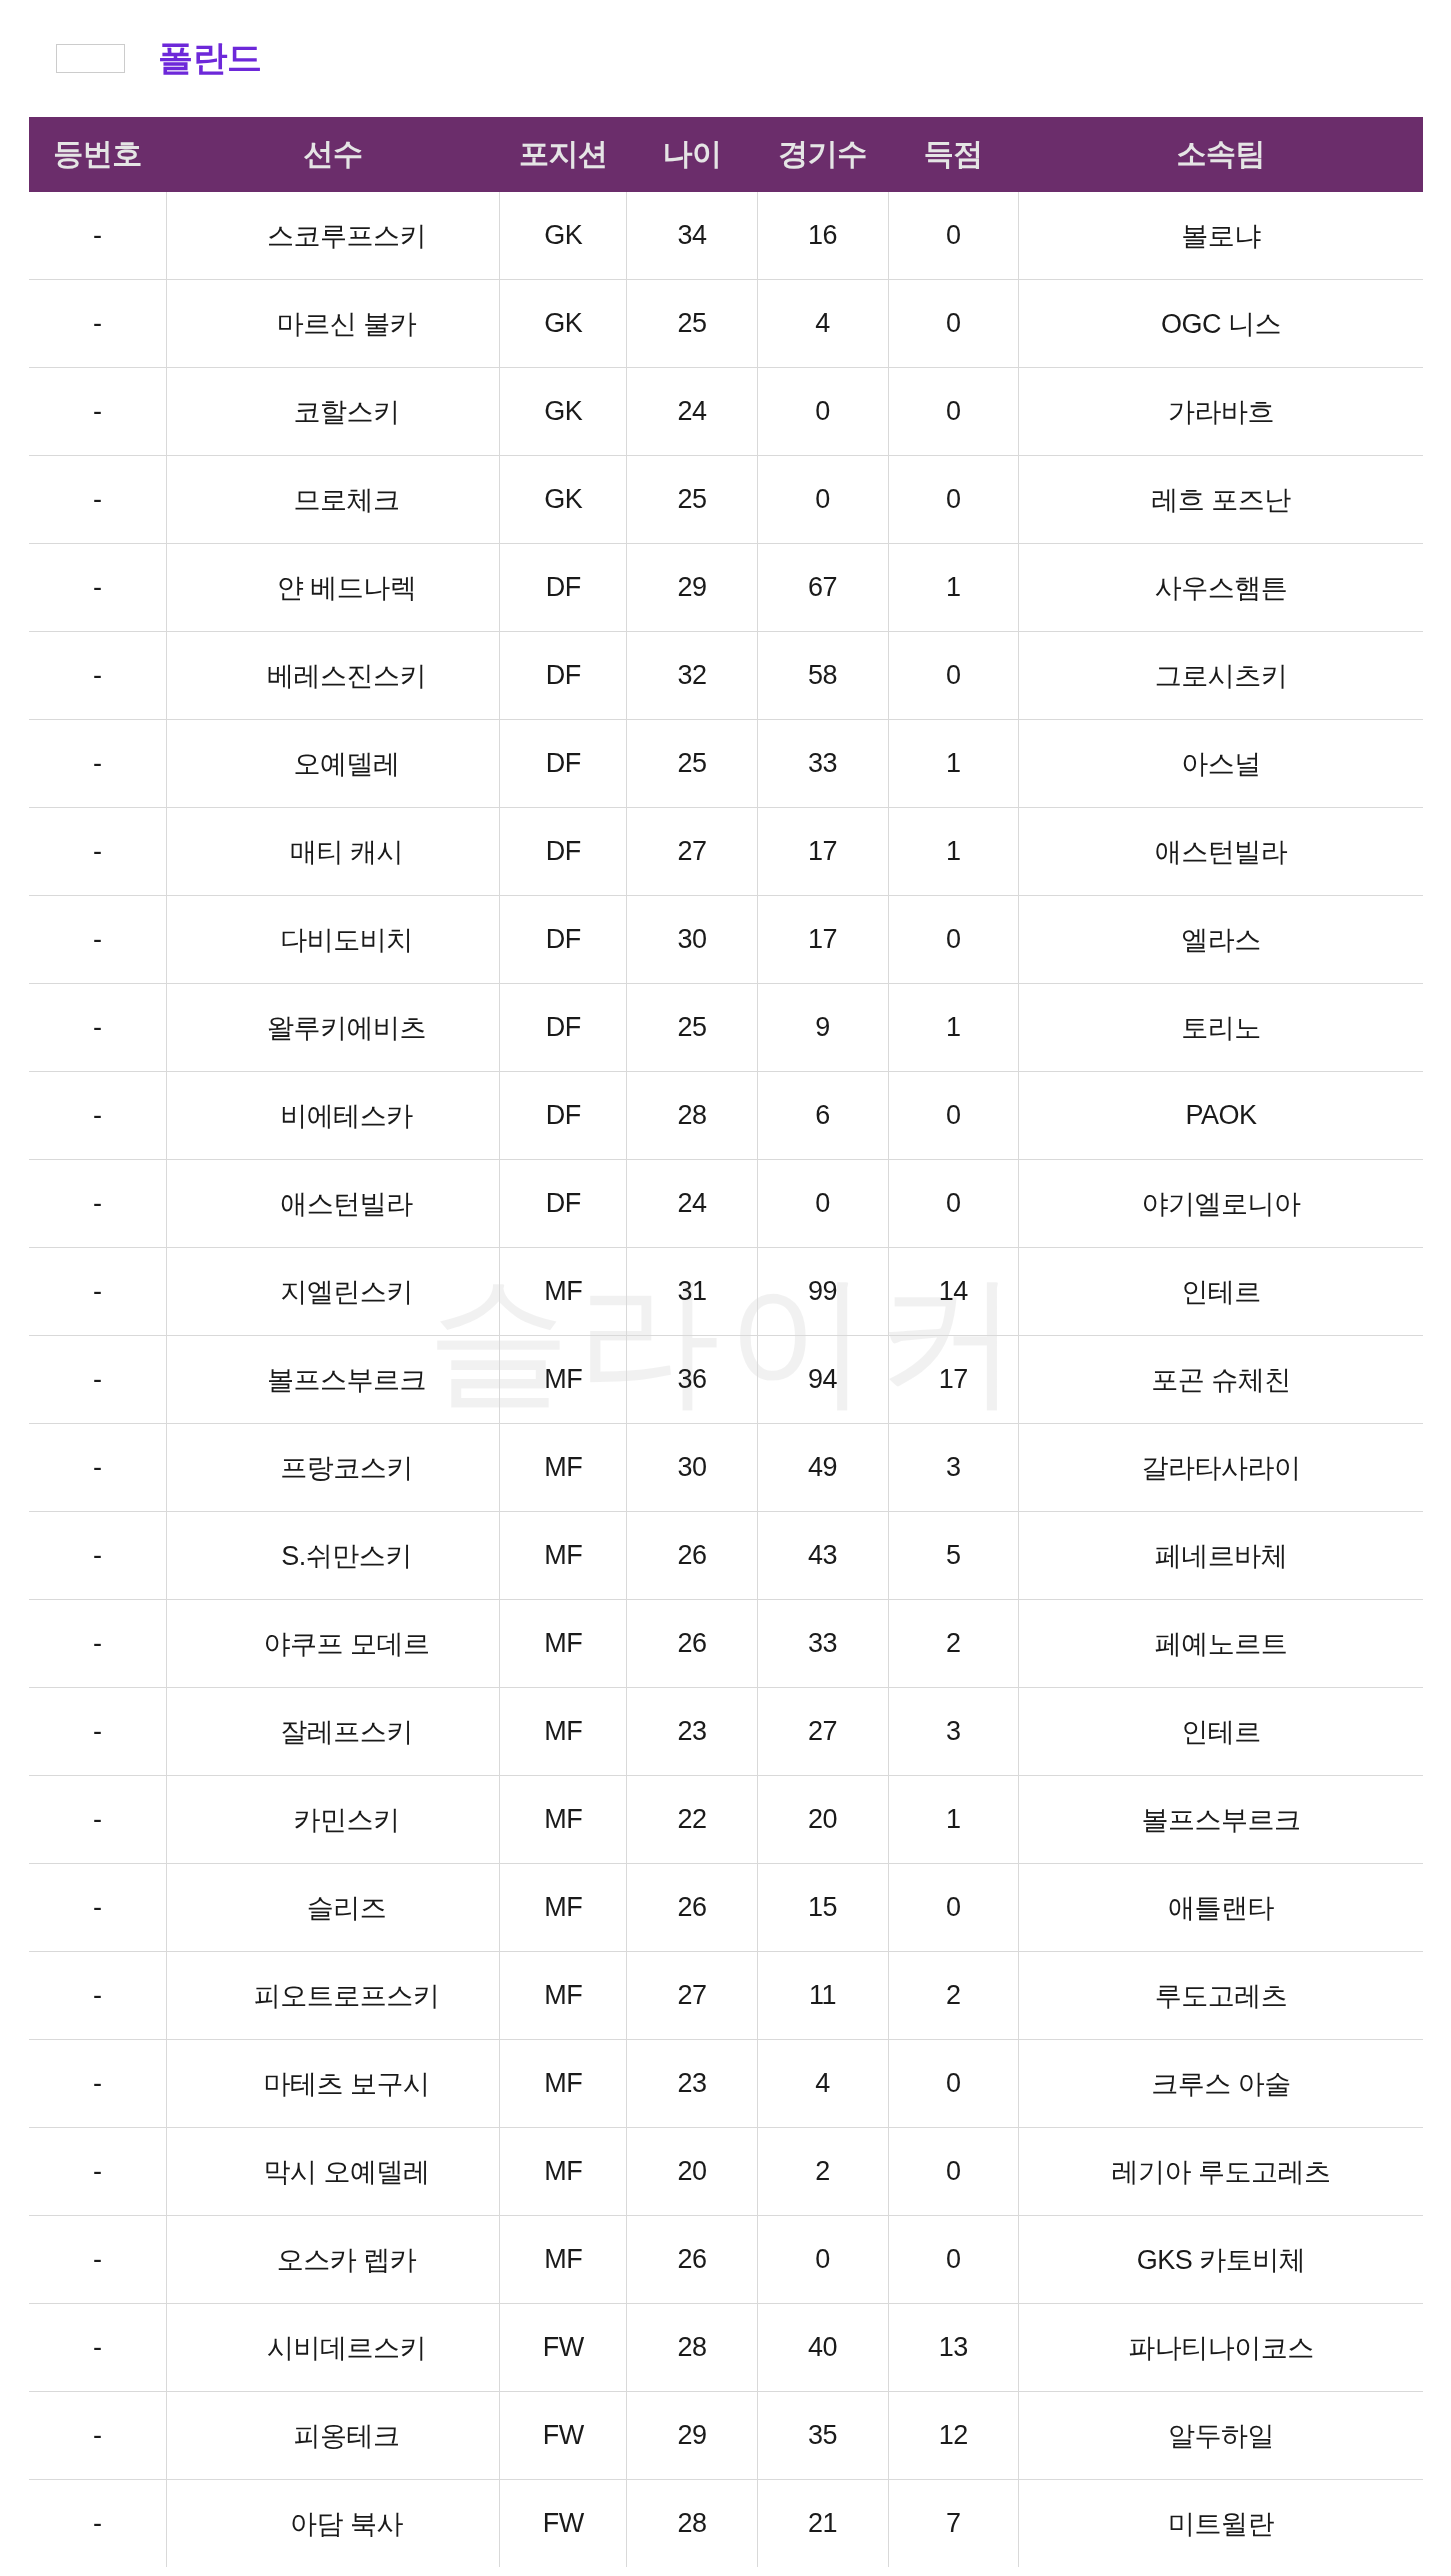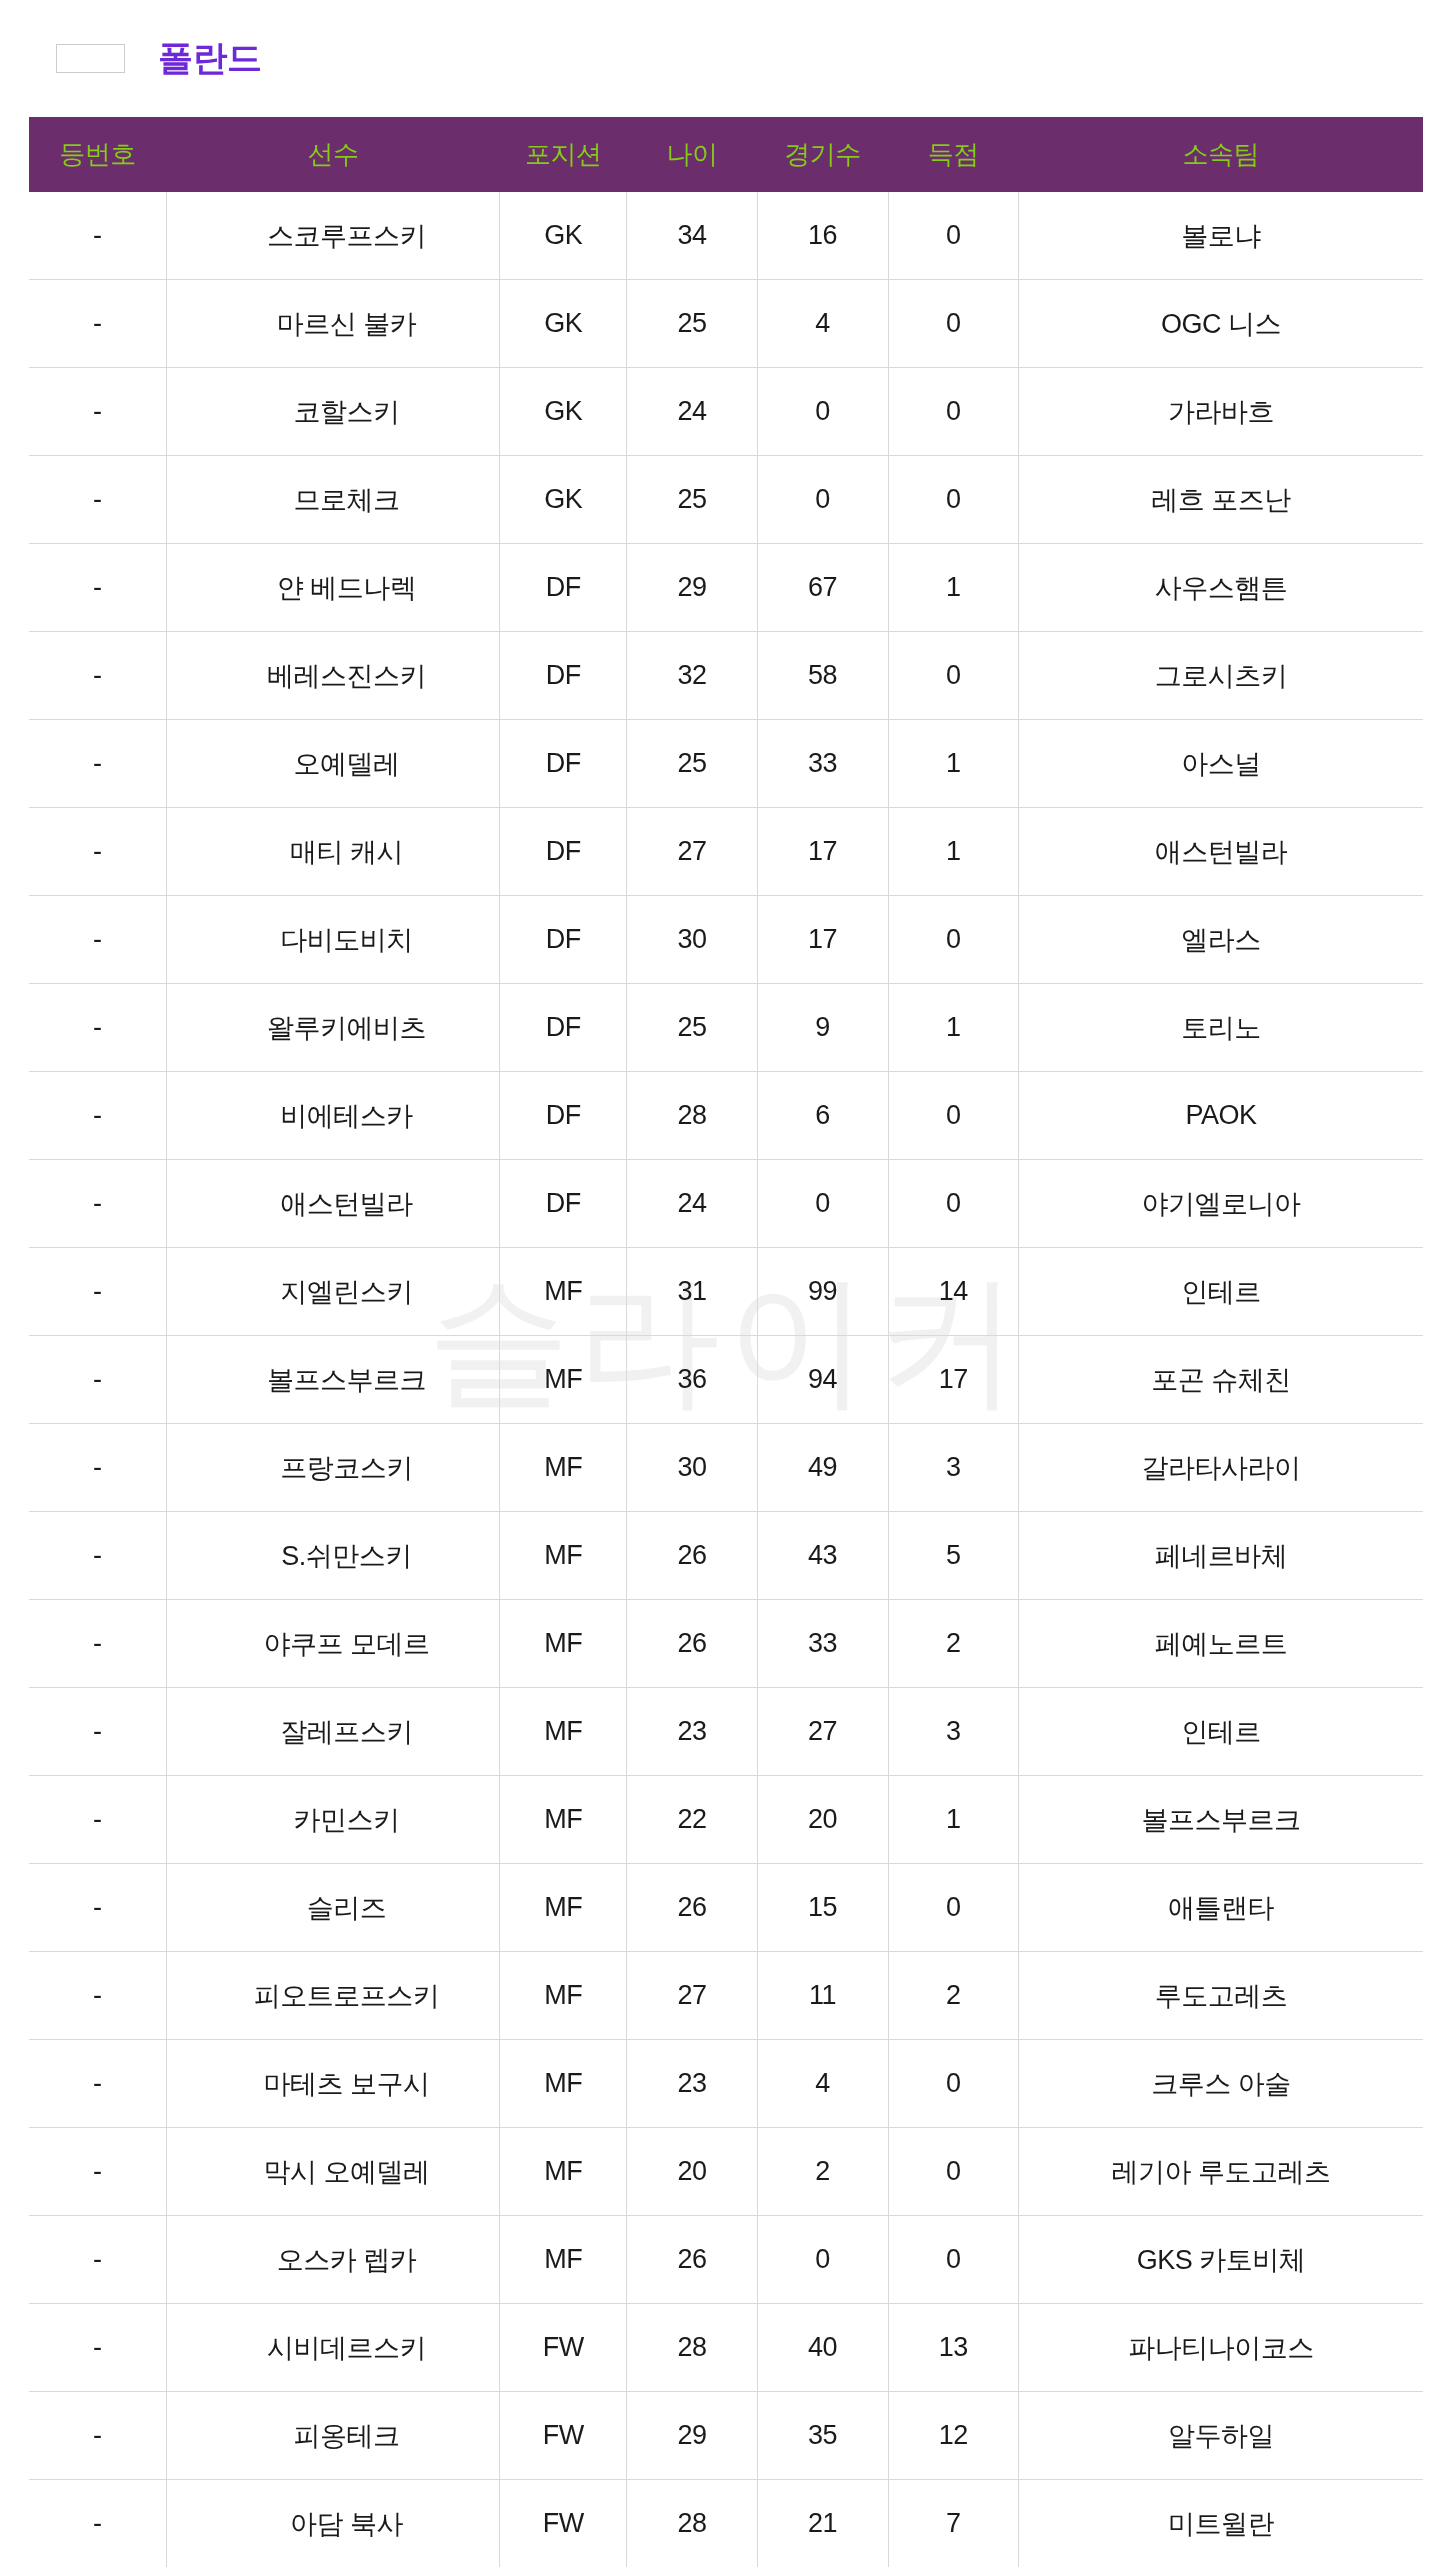--- a/index.html
+++ b/index.html
@@ -55,23 +55,23 @@
   }
   table.squad {
     border-collapse: collapse;
     width: 1394px;
     table-layout: fixed;
     position: relative;
     z-index: 2;
   }
   table.squad thead th {
     background: #6b2d6b;
-    color: #84cc16;
-    font-size: 26px;
-    font-weight: normal;
+    color: #e5e5e5;
+    font-size: 30px;
+    font-weight: bold;
     height: 73px;
     text-align: center;
     vertical-align: middle;
     border: none;
     letter-spacing: -0.5px;
   }
   table.squad tbody td {
     height: 85px;
     text-align: center;
     vertical-align: middle;

